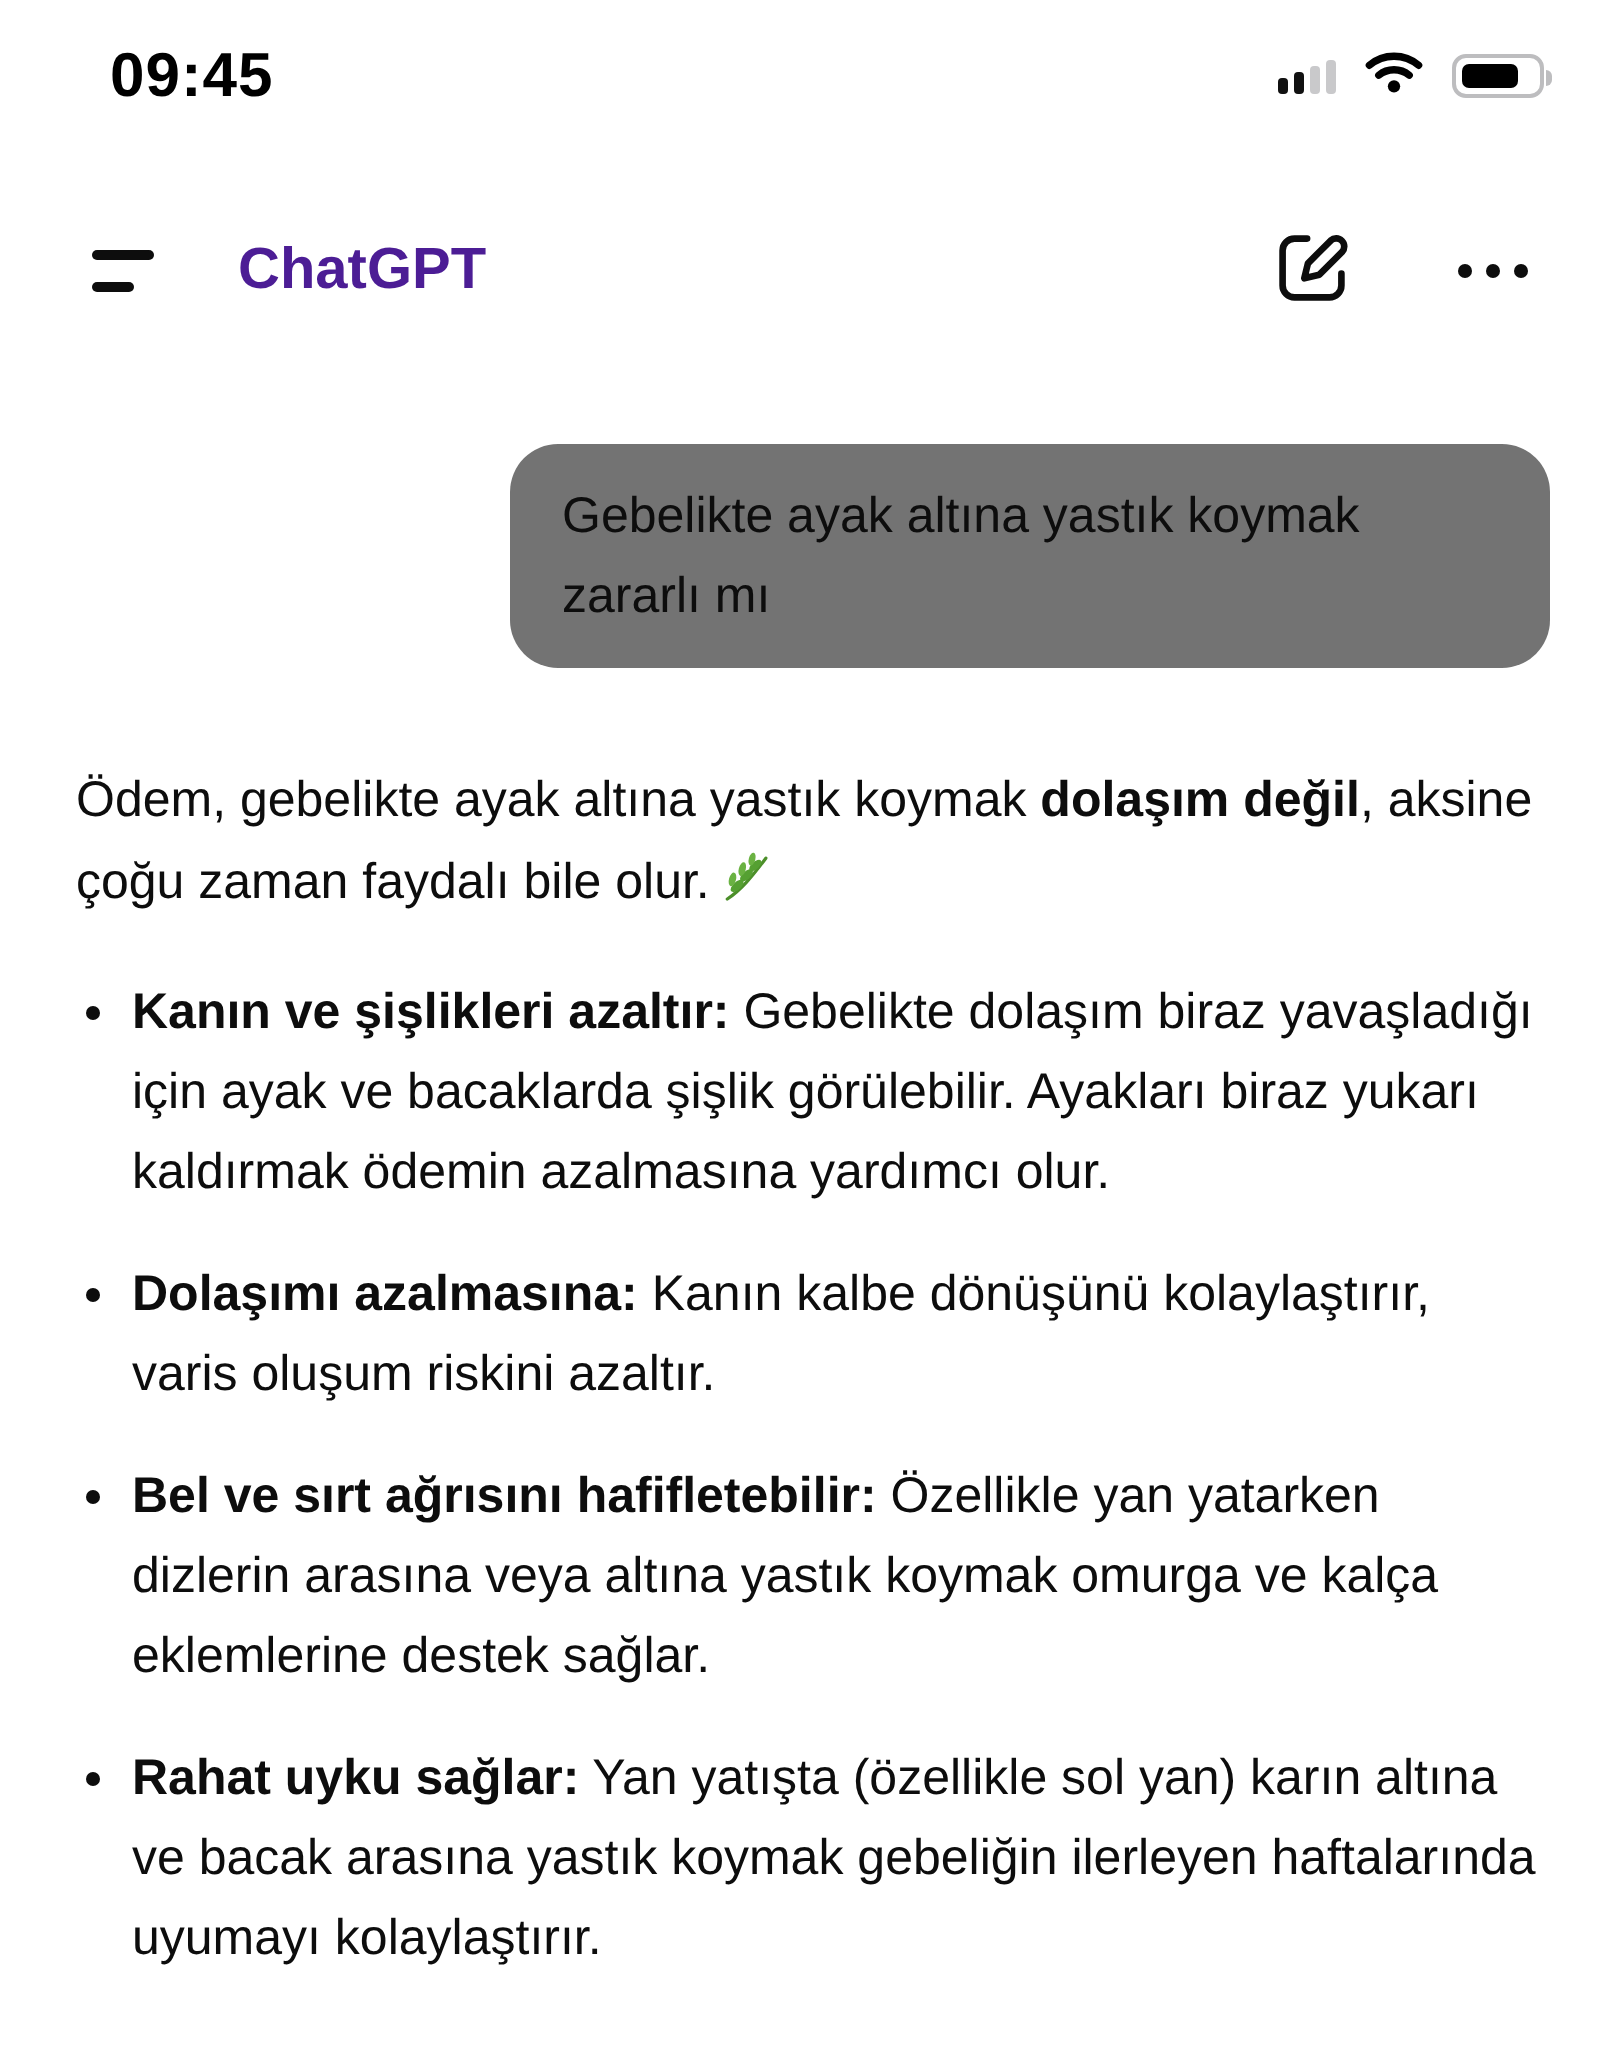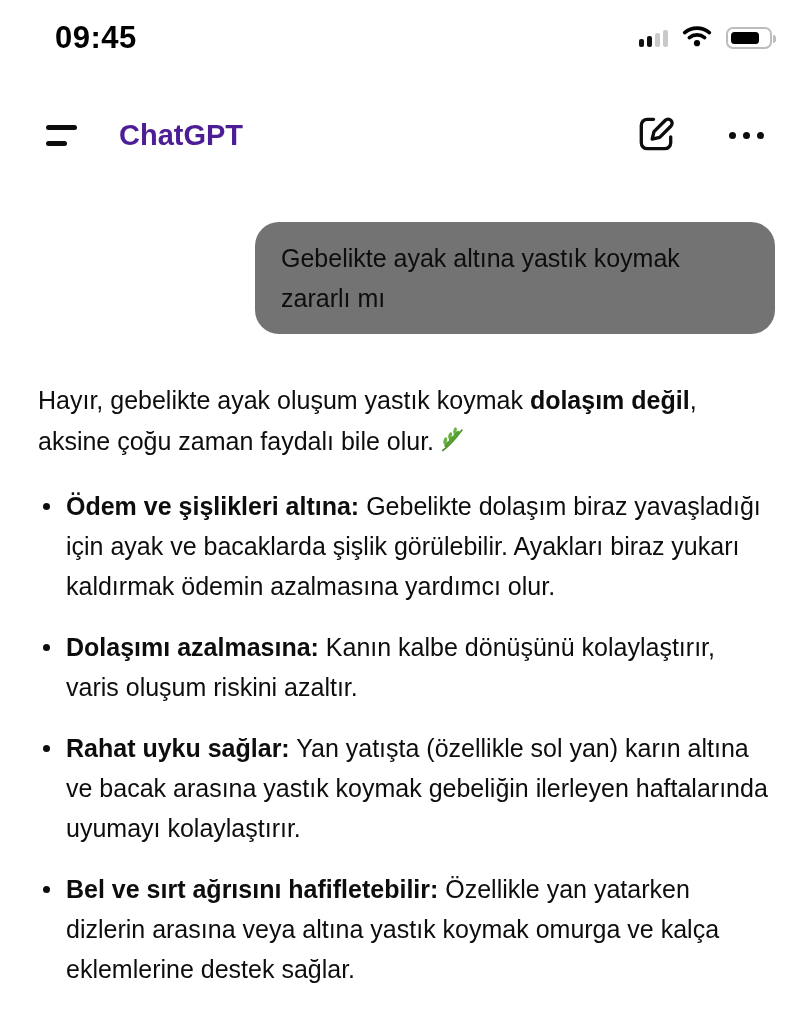--- a/index.html
+++ b/index.html
@@ -149,41 +149,41 @@
 
 <div class="chat-area">
 
   <div class="user-row">
     <div class="user-bubble">
       <span>Gebelikte ayak altına yastık koymak zararlı mı</span>
     </div>
   </div>
 
   <div class="assistant-msg">
-    <p><span>Hayır, gebelikte ayak oluşum yastık koymak </span><strong>dolaşım değil</strong><span>, aksine çoğu zaman faydalı bile olur.</span><span class="herb">
+    <p><span>Ödem, gebelikte ayak altına yastık koymak </span><strong>dolaşım değil</strong><span>, aksine çoğu zaman faydalı bile olur.</span><span class="herb">
         <svg width="28" height="28" viewBox="0 0 24 24">
           <path d="M4 21C10 17 14.5 11.5 20.5 3.5" fill="none" stroke="#4c8f2a" stroke-width="1.4" stroke-linecap="round"></path>
           <ellipse cx="8.2" cy="15.4" rx="3.4" ry="1.7" fill="#55a032" transform="rotate(-42 8.2 15.4)"></ellipse>
           <ellipse cx="12.2" cy="10.9" rx="3.4" ry="1.7" fill="#55a032" transform="rotate(-42 12.2 10.9)"></ellipse>
           <ellipse cx="16" cy="6.6" rx="3.2" ry="1.6" fill="#55a032" transform="rotate(-42 16 6.6)"></ellipse>
           <ellipse cx="6.2" cy="12.6" rx="3" ry="1.5" fill="#6ab242" transform="rotate(-75 6.2 12.6)"></ellipse>
           <ellipse cx="10.4" cy="8.2" rx="3" ry="1.5" fill="#6ab242" transform="rotate(-75 10.4 8.2)"></ellipse>
           <ellipse cx="14.6" cy="3.9" rx="2.8" ry="1.4" fill="#6ab242" transform="rotate(-75 14.6 3.9)"></ellipse>
         </svg>
       </span></p>
 
     <ul class="benefits-list">
       <li>
-        <span class="bullet-dot"></span><strong>Ödem ve şişlikleri altına:</strong><span> Gebelikte dolaşım biraz yavaşladığı için ayak ve bacaklarda şişlik görülebilir. Ayakları biraz yukarı kaldırmak ödemin azalmasına yardımcı olur.</span>
+        <span class="bullet-dot"></span><strong>Kanın ve şişlikleri azaltır:</strong><span> Gebelikte dolaşım biraz yavaşladığı için ayak ve bacaklarda şişlik görülebilir. Ayakları biraz yukarı kaldırmak ödemin azalmasına yardımcı olur.</span>
       </li>
       <li>
         <span class="bullet-dot"></span><strong>Dolaşımı azalmasına:</strong><span> Kanın kalbe dönüşünü kolaylaştırır, varis oluşum riskini azaltır.</span>
       </li>
       <li>
-        <span class="bullet-dot"></span><strong>Rahat uyku sağlar:</strong><span> Yan yatışta (özellikle sol yan) karın altına ve bacak arasına yastık koymak gebeliğin ilerleyen haftalarında uyumayı kolaylaştırır.</span>
+        <span class="bullet-dot"></span><strong>Bel ve sırt ağrısını hafifletebilir:</strong><span> Özellikle yan yatarken dizlerin arasına veya altına yastık koymak omurga ve kalça eklemlerine destek sağlar.</span>
       </li>
       <li>
-        <span class="bullet-dot"></span><strong>Bel ve sırt ağrısını hafifletebilir:</strong><span> Özellikle yan yatarken dizlerin arasına veya altına yastık koymak omurga ve kalça eklemlerine destek sağlar.</span>
+        <span class="bullet-dot"></span><strong>Rahat uyku sağlar:</strong><span> Yan yatışta (özellikle sol yan) karın altına ve bacak arasına yastık koymak gebeliğin ilerleyen haftalarında uyumayı kolaylaştırır.</span>
       </li>
     </ul>
   </div>
 
 </div>
 
 </body></html>

